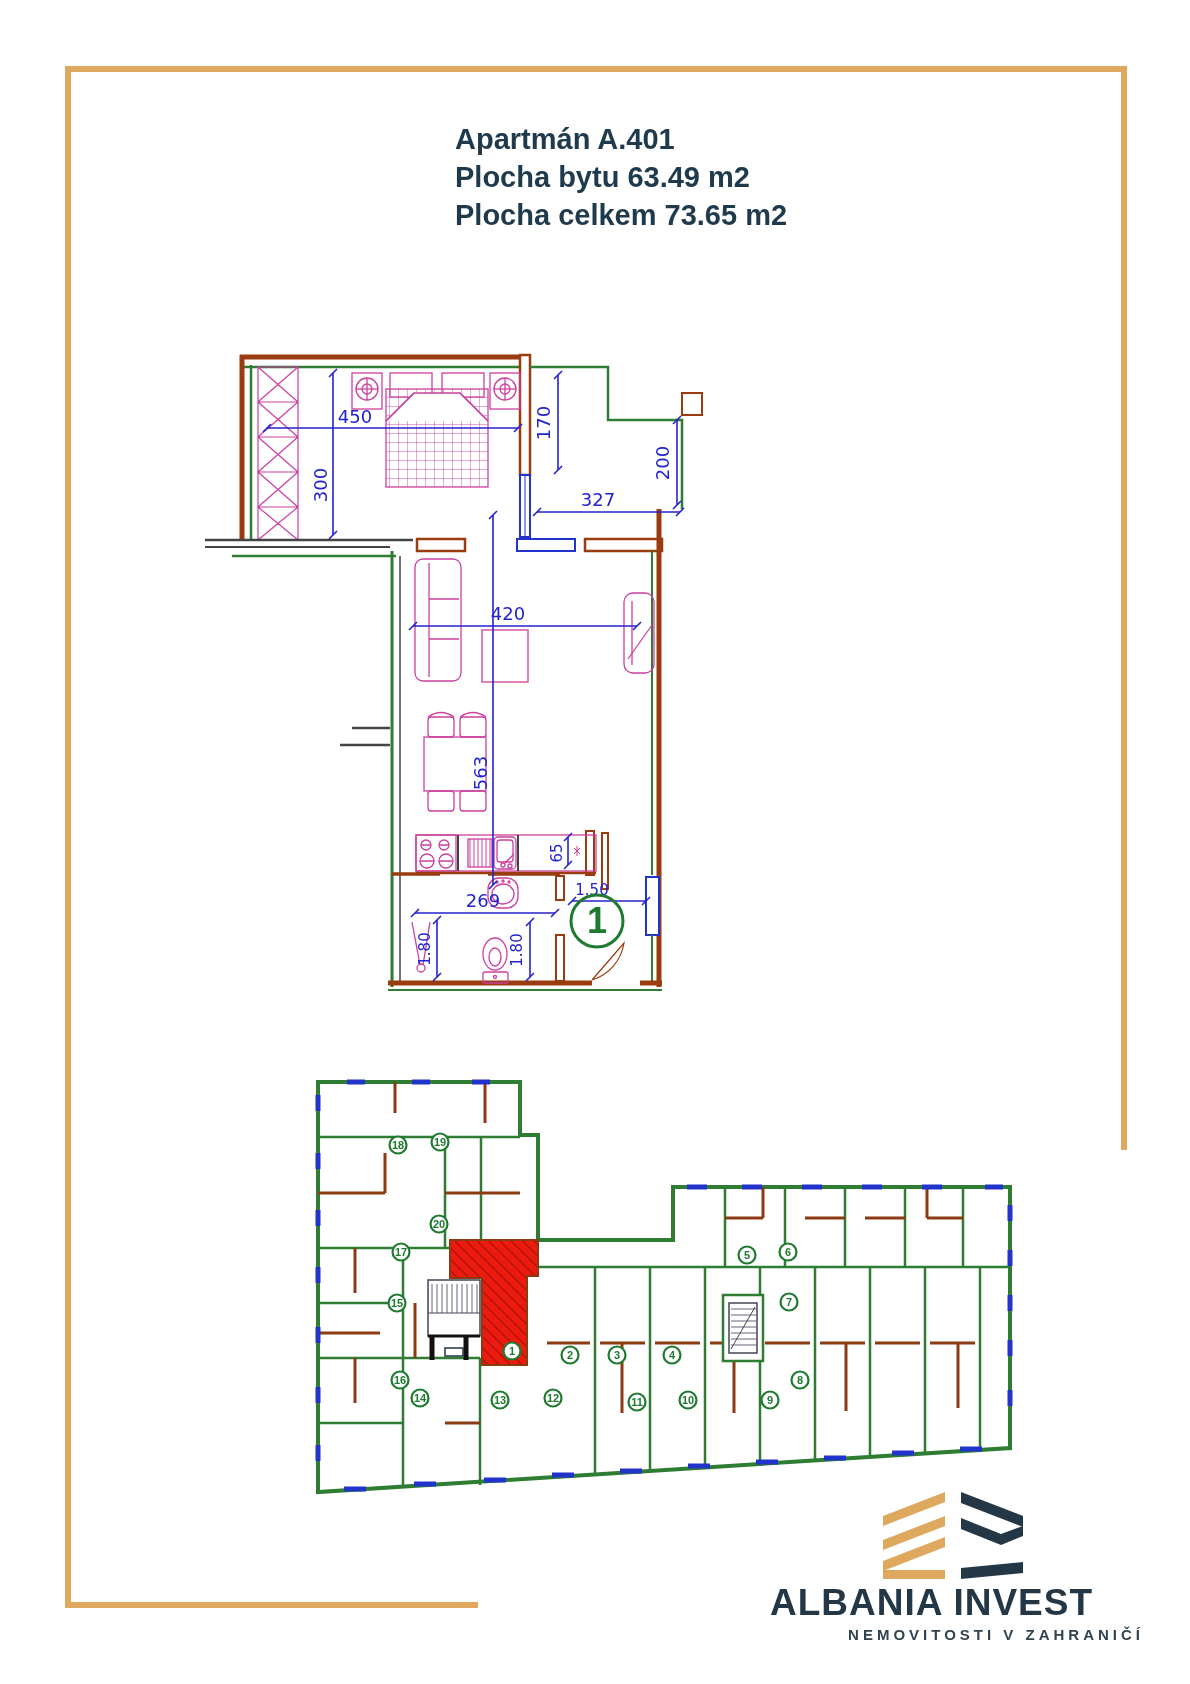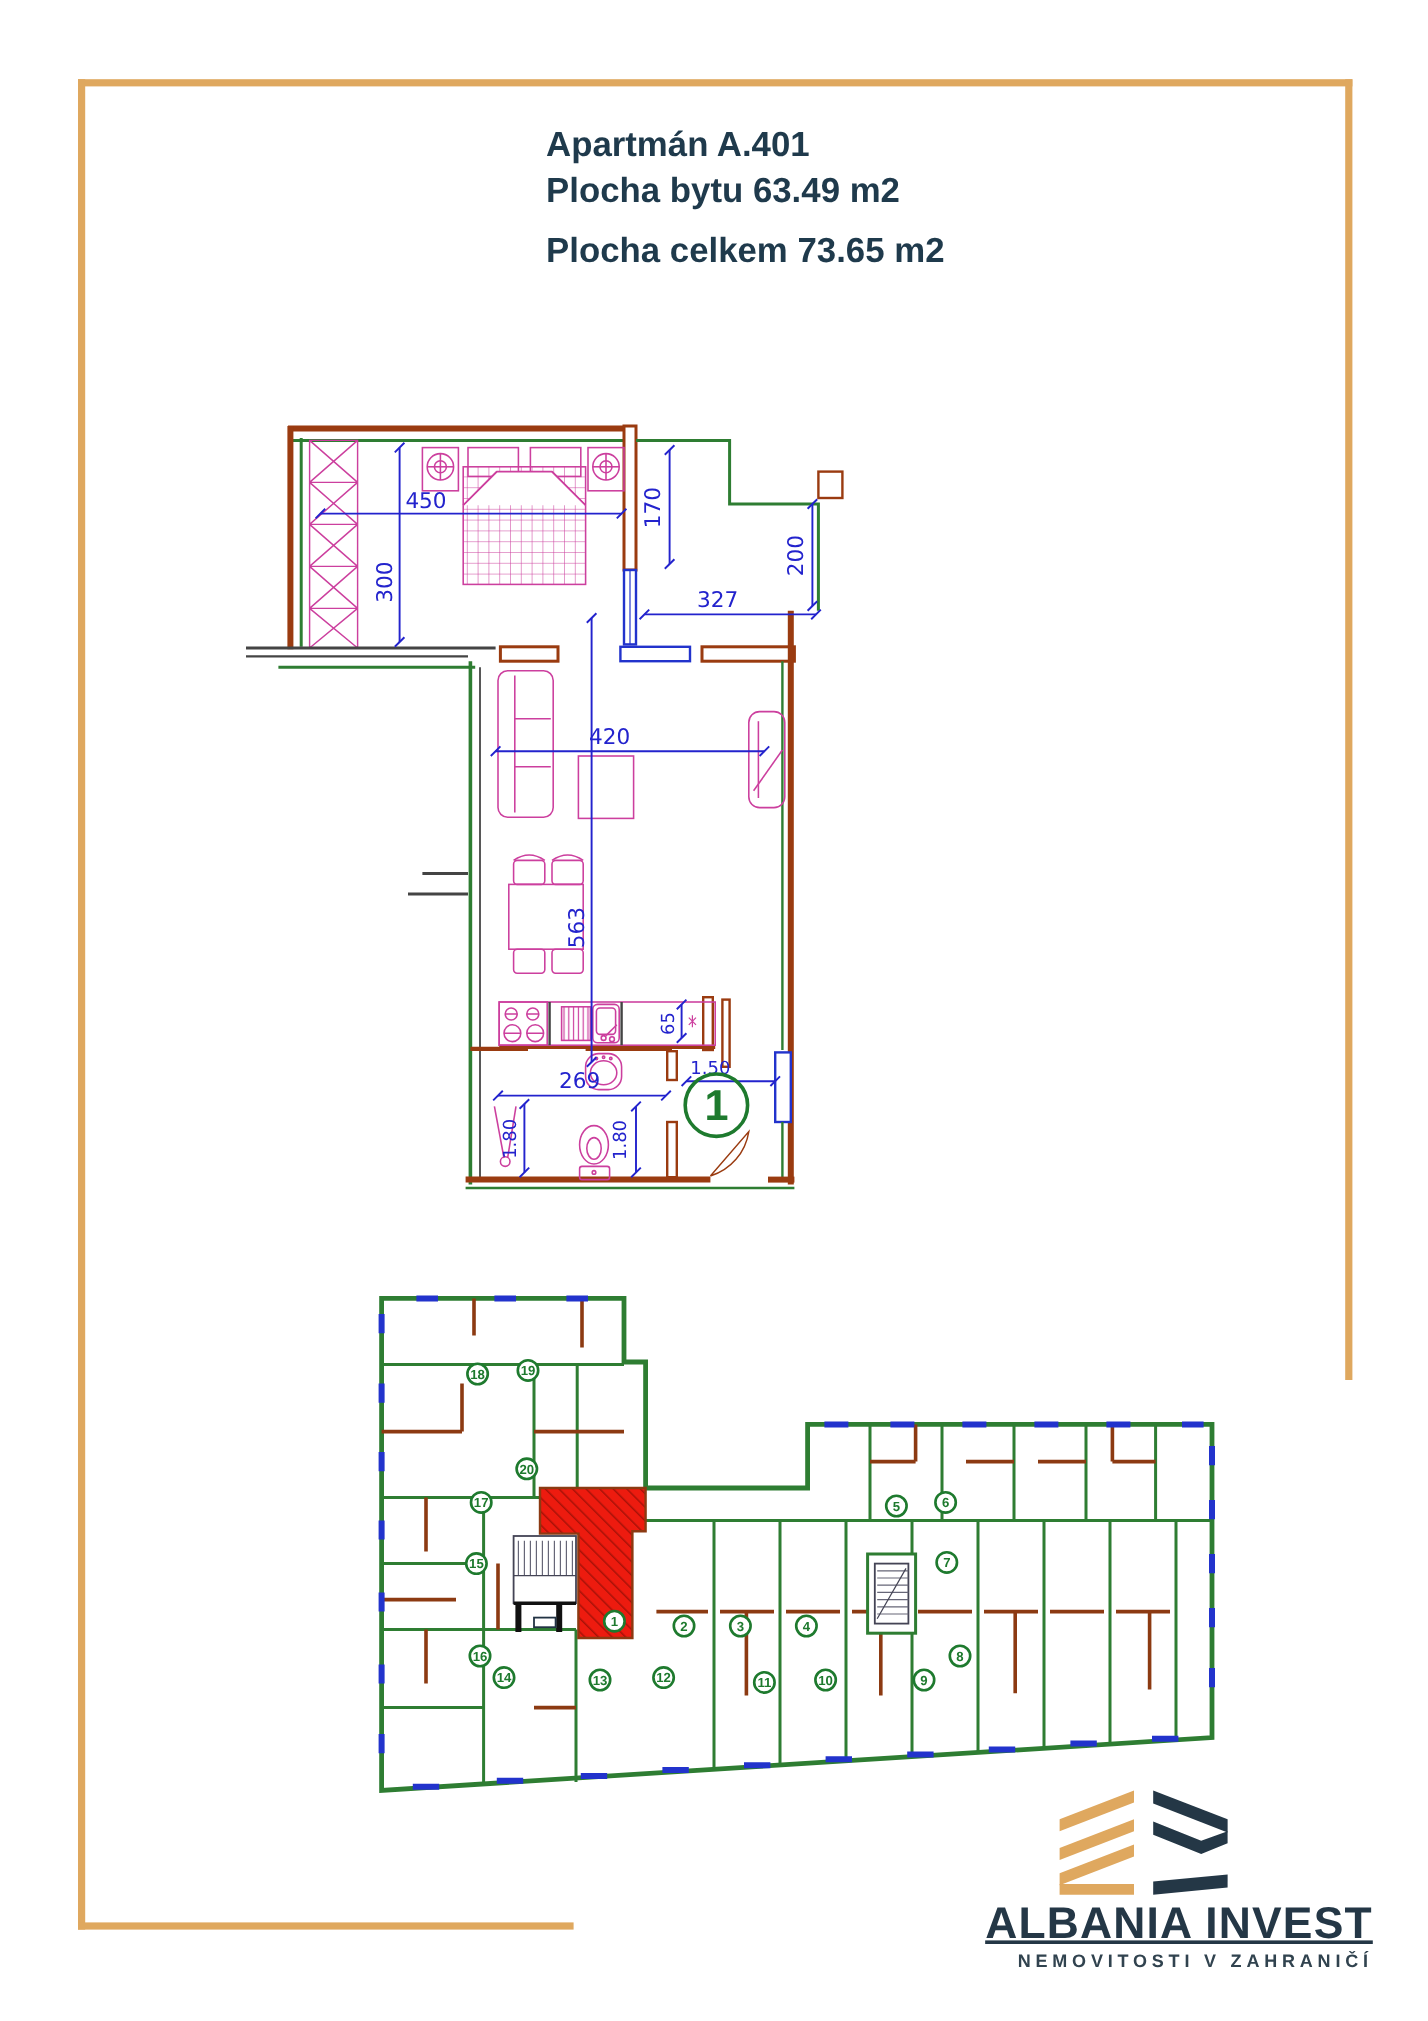--- a/index.html
+++ b/index.html
@@ -2,27 +2,27 @@
 <html><head>
 <meta charset="utf-8">
 <style>
   html,body{margin:0;padding:0;background:#fff;}
   body{width:1190px;height:1684px;position:relative;font-family:"Liberation Sans",sans-serif;overflow:hidden;}
   .frame{position:absolute;background:#DFA85F;}
   #frame-top{left:65px;top:66px;width:1062px;height:6px;}
   #frame-left{left:65px;top:66px;width:6px;height:1542px;}
   #frame-right{left:1121px;top:66px;width:6px;height:1084px;}
   #frame-bottom{left:65px;top:1602px;width:413px;height:6px;}
-  .header{position:absolute;left:455px;top:102px;color:#1F3A4C;font-weight:bold;font-size:29px;line-height:38px;}
-  .header .total{margin-top:12px;}
+  .header{position:absolute;left:455px;top:120px;color:#1F3A4C;font-weight:bold;font-size:29px;line-height:38px;}
+  .header .total{}
   .plan{position:absolute;}
   #apartment-plan{left:200px;top:325px;}
   #building-plan{left:295px;top:1003px;}
-  .brand{position:absolute;left:770px;top:1582px;width:374px;text-align:right;color:#243746;
-         font-weight:bold;font-size:37px;letter-spacing:1px;text-decoration:underline;}
+  .brand{position:absolute;left:770px;top:1582px;width:374px;text-align:left;color:#243746;
+         font-weight:bold;font-size:37px;letter-spacing:1px;}
   .tagline{position:absolute;left:770px;top:1626px;width:374px;text-align:right;color:#31434F;
          font-size:15px;letter-spacing:4px;font-weight:bold;}
   #logo-icon{position:absolute;left:873px;top:1482px;}
   svg text.dim{fill:#2323CD;font-size:18px;font-family:"DejaVu Sans",sans-serif;}
   svg text.dims{fill:#2323CD;font-size:15px;font-family:"DejaVu Sans",sans-serif;}
   svg text.unit{fill:#1E7A2E;font-weight:bold;}
 </style>
 </head>
 <body>
 

